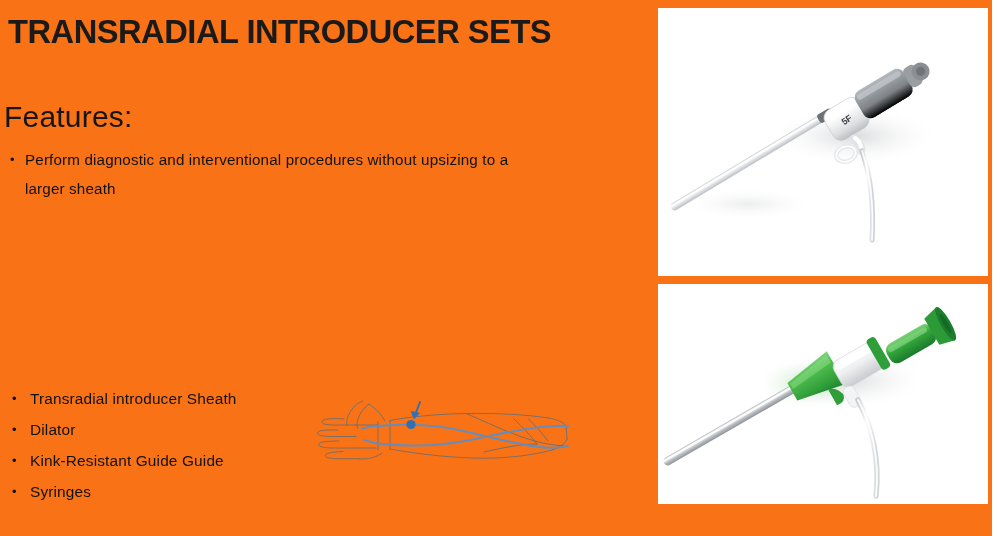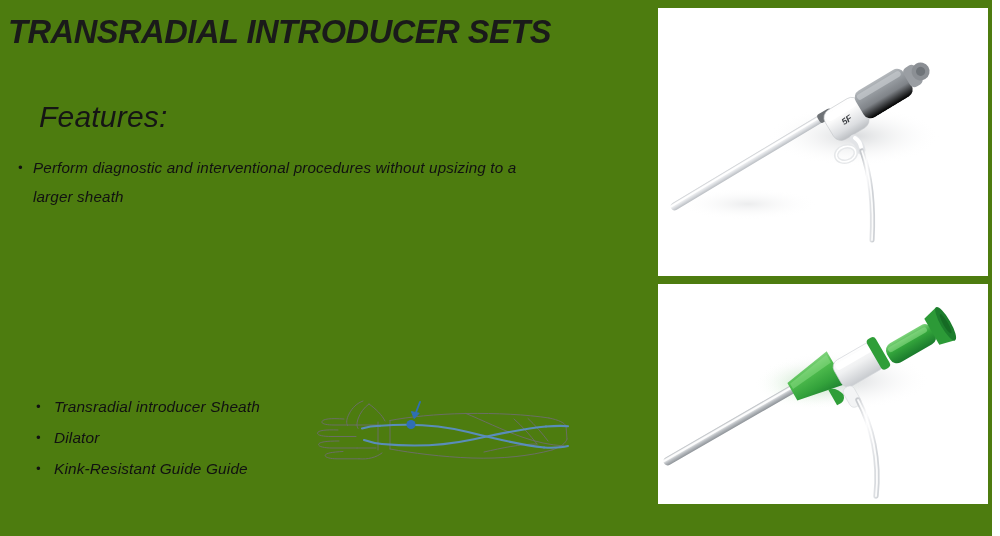--- a/index.html
+++ b/index.html
@@ -3,49 +3,48 @@
 <meta charset="utf-8">
 <style>
   html,body{margin:0;padding:0;}
   body{
     width:1000px;height:536px;
     background:#ffffff;
     font-family:"Liberation Sans", sans-serif;
     overflow:hidden;
     position:relative;
   }
-  .slide{position:relative;width:992px;height:536px;background:#4d7c0f;font-style:italic;}
+  .slide{position:relative;width:992px;height:536px;background:#f97316;}
 
   
   .title{
     position:absolute;left:8px;top:12px;
     font-family:"Liberation Sans", sans-serif;
     font-weight:bold;
     font-size:34px;
     letter-spacing:-0.5px;
     color:#1a1a1a;
     transform:scaleX(0.96);
     transform-origin:left top;
     white-space:nowrap;
   }
   .section-head{
     position:absolute;
     font-family:"Liberation Sans", sans-serif;
     font-weight:normal;
     font-size:30px;
     color:#151515;
     letter-spacing:0.2px;
-    margin-left:35px;
   }
   #features-head{left:4px;top:100px;}
   #contents-head{left:22px;top:339px;}
 
-  .bullet-list{position:absolute;margin:8px;padding:0;list-style:none;}
+  .bullet-list{position:absolute;margin:0;padding:0;list-style:none;}
   #features-list{left:8px;top:146px;width:530px;}
-  #contents-list{left:24px;top:383px;width:380px;}
+  #contents-list{left:8px;top:383px;width:380px;}
 
   .bullet-item{
     display:block;
     position:relative;
     padding-left:17px;
     color:#111;
     font-size:15.2px;
     line-height:28.5px;
     letter-spacing:0.15px;
   }
@@ -92,20 +91,21 @@
 
   <div class="bullet-list" id="features-list">
     <span class="bullet-item">Perform diagnostic and interventional procedures without upsizing to a larger sheath</span>
   </div>
 
 
   <div class="bullet-list" id="contents-list">
     <span class="bullet-item">Transradial introducer Sheath</span>
     <span class="bullet-item">Dilator</span>
     <span class="bullet-item">Kink-Resistant Guide Guide</span>
+    <span class="bullet-item">Syringes</span>
   </div>
 
   <div id="anatomy-figure">
     <svg viewBox="0 0 268 84" width="268" height="84" xmlns="http://www.w3.org/2000/svg">
       <g fill="none" stroke="#6d6d6d" stroke-width="0.9" stroke-linecap="round" stroke-linejoin="round">
 
         <path d="M28 27 C14 26 7 27 6 29.5 C5 32 11 33 18 33 L40 33"></path>
         <path d="M22 38 C9 37.5 2 38.5 1.5 41 C1 43.5 8 44.5 15 44.5 L40 44.5"></path>
         <path d="M23 49 C10 49 3 50 2.6 52.4 C2.2 54.8 9 56 16 56 L41 56"></path>
         <path d="M27 59.5 C16 60 9.5 61.2 9.2 63.4 C8.9 65.6 15 66.8 21 66.8 L43 66.8"></path>

